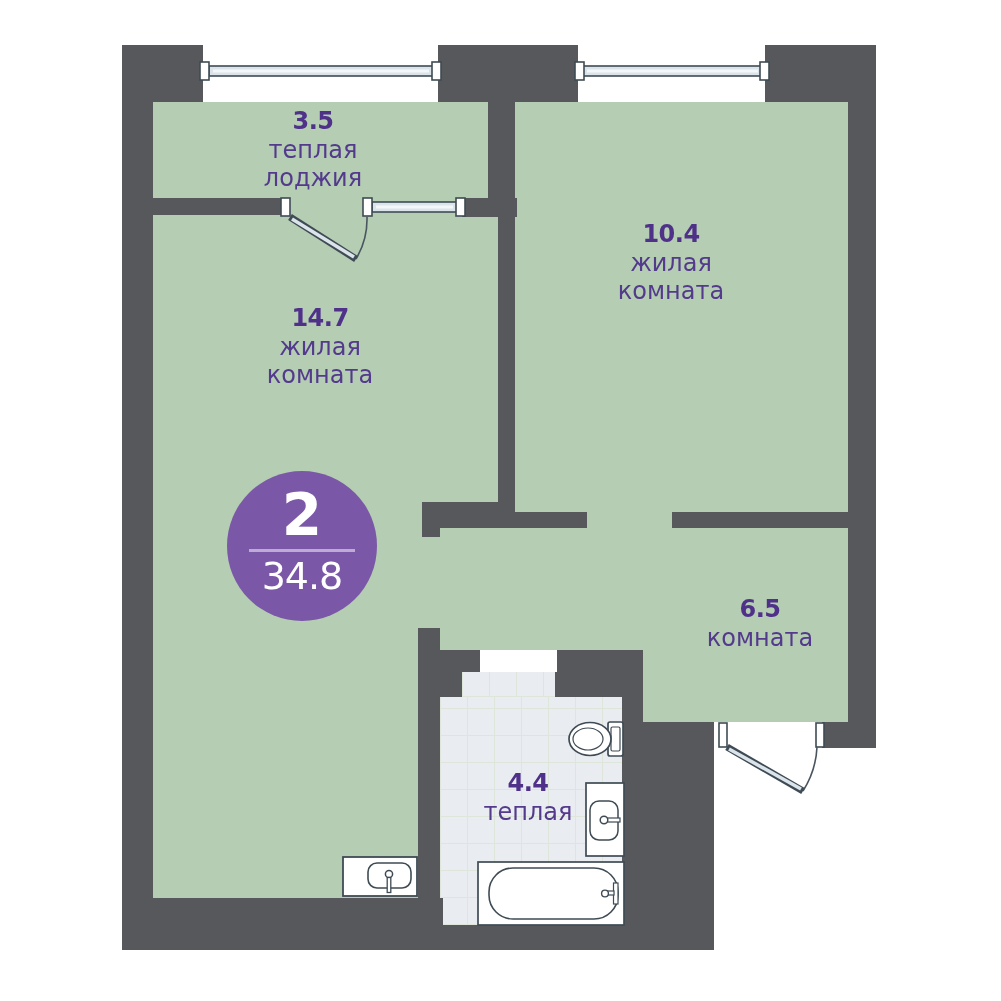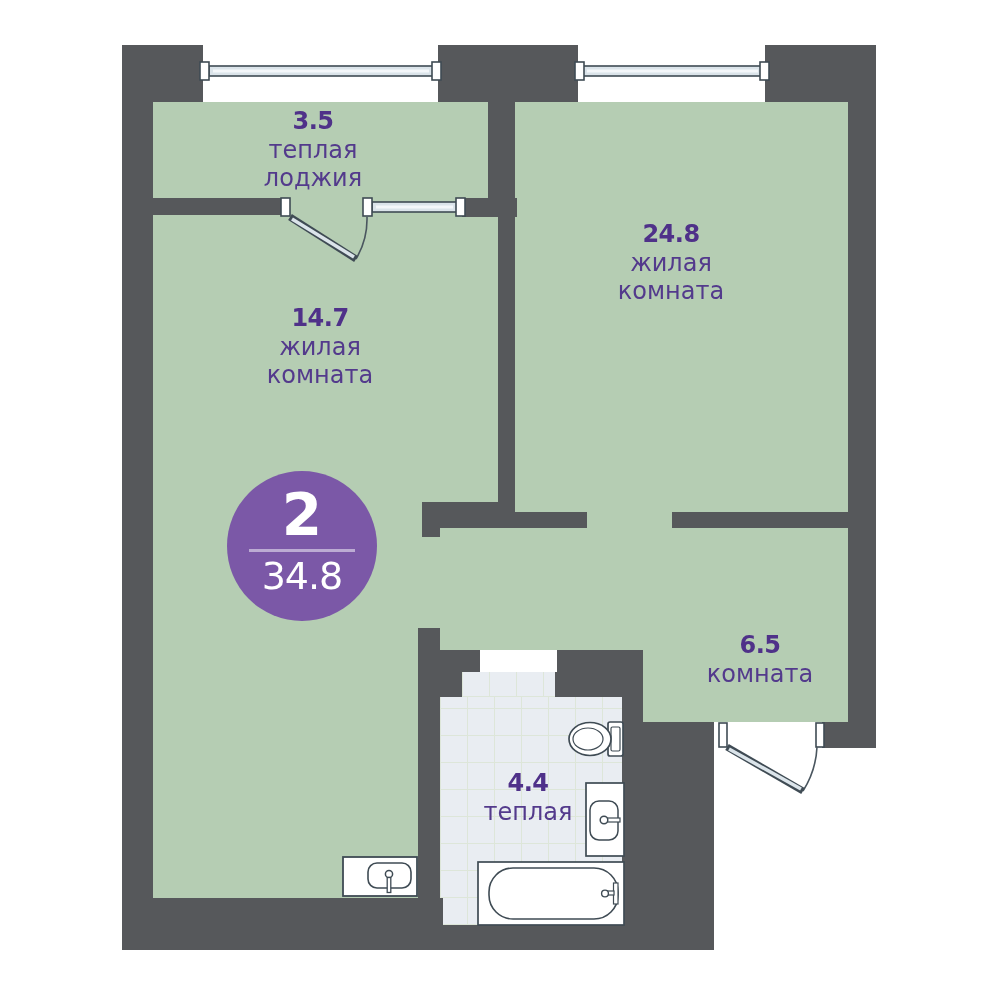--- a/index.html
+++ b/index.html
@@ -19,21 +19,21 @@
   svg.overlay{position:absolute;left:0;top:0;z-index:5;}
   .room-label{
     position:absolute;z-index:6;text-align:center;transform:translateX(-50%);
     color:#533a8c;white-space:nowrap;
   }
   .area-num{font-size:24px;font-weight:700;line-height:30px;letter-spacing:-0.5px;color:#4f3189;}
   .room-name{font-size:24px;font-weight:400;line-height:28px;}
   .lbl-loggia{left:313px;top:106px;}
   .lbl-living1{left:320px;top:303px;}
   .lbl-living2{left:671px;top:219px;}
-  .lbl-hallway{left:760px;top:630px;}
+  .lbl-hallway{left:760px;top:594px;}
   .lbl-kitchen{left:286px;top:740px;}
   .lbl-bathroom{left:528px;top:768px;}
   .badge{
     position:absolute;z-index:7;left:227px;top:471px;width:150px;height:150px;border-radius:50%;
     background:#7b58a7;display:flex;flex-direction:column;align-items:center;color:#ffffff;
   }
   .badge-rooms{font-size:58px;line-height:58px;font-weight:700;margin-top:15px;}
   .badge-line{width:106px;height:3px;background:#bcabd3;margin:5px 0 4px 0;}
   .badge-area{font-size:38px;line-height:40px;font-weight:400;letter-spacing:-1px;}
 </style>
@@ -149,21 +149,21 @@
     <div class="area-num">3.5</div>
     <div class="room-name">теплая</div>
     <div class="room-name">лоджия</div>
   </div>
   <div class="room-label lbl-living1">
     <div class="area-num">14.7</div>
     <div class="room-name">жилая</div>
     <div class="room-name">комната</div>
   </div>
   <div class="room-label lbl-living2">
-    <div class="area-num">24.8</div>
+    <div class="area-num">10.4</div>
     <div class="room-name">жилая</div>
     <div class="room-name">комната</div>
   </div>
   <div class="room-label lbl-hallway">
     <div class="area-num">6.5</div>
     <div class="room-name">комната</div>
   </div>
   <div class="room-label lbl-bathroom">
     <div class="area-num">4.4</div>
     <div class="room-name">теплая</div>

